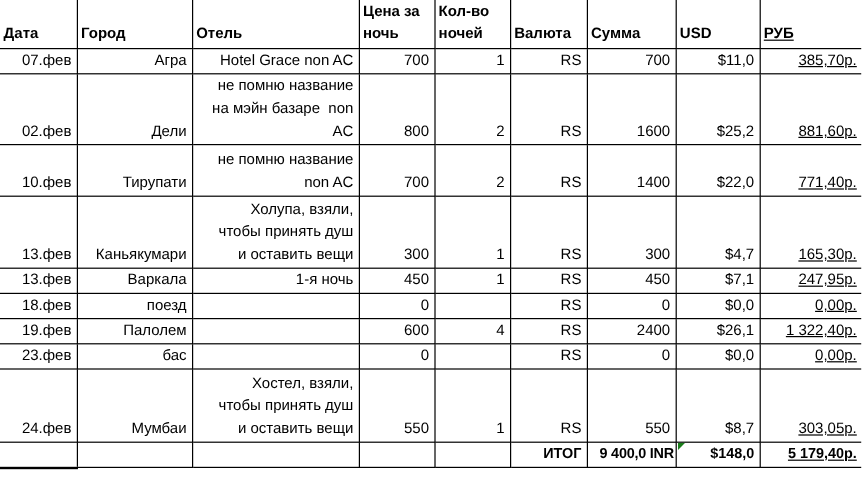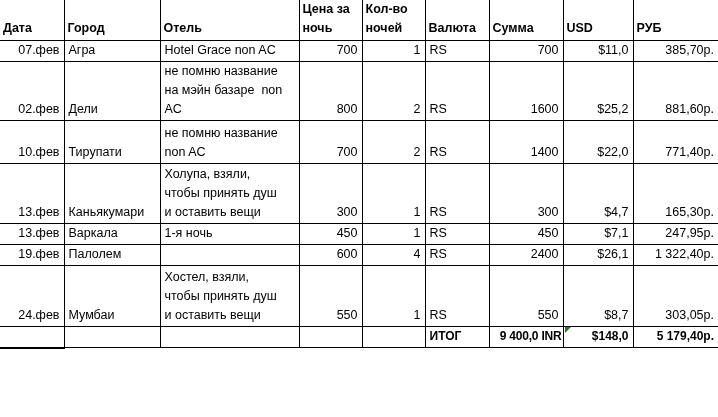--- a/index.html
+++ b/index.html
@@ -14,23 +14,23 @@
   }
   td, th {
     border: 1px solid #000000; vertical-align: bottom;
     padding: 0 4px 1px 4px; overflow: hidden; line-height: 19px;
   }
   th {
     border-top: none; font-weight: bold; text-align: left;
     white-space: pre-wrap; padding: 0 3px 2px 3px; margin-top: 22px;
   }
   td:first-child, th:first-child { border-left: none; }
-  td:last-child, th:last-child { border-right: none; }
+  td:last-child, th:last-child { border-right: none; text-decoration: underline; }
   .ar { text-align: right; }
-  .al { text-align: left; margin-left: 28px; }
+  .al { text-align: right; margin-left: 28px; }
   .pre { white-space: pre-wrap; }
   .rh19 { height: 19px; } .rh20 { height: 20px; } .rh37 { height: 37px; }
   .rh43 { height: 43px; } .rh59 { height: 59px; } .rh60 { height: 60px; }
   .rh61 { height: 61px; }
   tr.total td { font-weight: bold; font-size: 12px; }
   td.rel { position: relative; }
   .err-tri {
     position: absolute; top: 0; left: 1px; width: 0; height: 0;
     border-top: 6px solid #1a7d1a; border-right: 6px solid transparent;
   }
@@ -128,33 +128,55 @@
       <td class="al pre">1-я ночь</td>
       <td class="ar">450</td>
       <td class="ar">1</td>
       <td class="al">RS</td>
       <td class="ar">450</td>
       <td class="ar">$7,1</td>
       <td class="ar">247,95р.</td>
     </tr>
 
 
+    <tr class="rh20">
+      <td class="ar">18.фев</td>
+      <td class="al">поезд</td>
+      <td class="al pre"></td>
+      <td class="ar">0</td>
+      <td class="ar"></td>
+      <td class="al">RS</td>
+      <td class="ar">0</td>
+      <td class="ar">$0,0</td>
+      <td class="ar">0,00р.</td>
+    </tr>
 
     <tr class="rh20">
       <td class="ar">19.фев</td>
       <td class="al">Палолем</td>
       <td class="al pre"></td>
       <td class="ar">600</td>
       <td class="ar">4</td>
       <td class="al">RS</td>
       <td class="ar">2400</td>
       <td class="ar">$26,1</td>
       <td class="ar">1 322,40р.</td>
     </tr>
 
+    <tr class="rh20">
+      <td class="ar">23.фев</td>
+      <td class="al">бас</td>
+      <td class="al pre"></td>
+      <td class="ar">0</td>
+      <td class="ar"></td>
+      <td class="al">RS</td>
+      <td class="ar">0</td>
+      <td class="ar">$0,0</td>
+      <td class="ar">0,00р.</td>
+    </tr>
 
     <tr class="rh61">
       <td class="ar">24.фев</td>
       <td class="al">Мумбаи</td>
       <td class="al pre">Хостел, взяли,
 чтобы принять душ
 и оставить вещи</td>
       <td class="ar">550</td>
       <td class="ar">1</td>
       <td class="al">RS</td>

